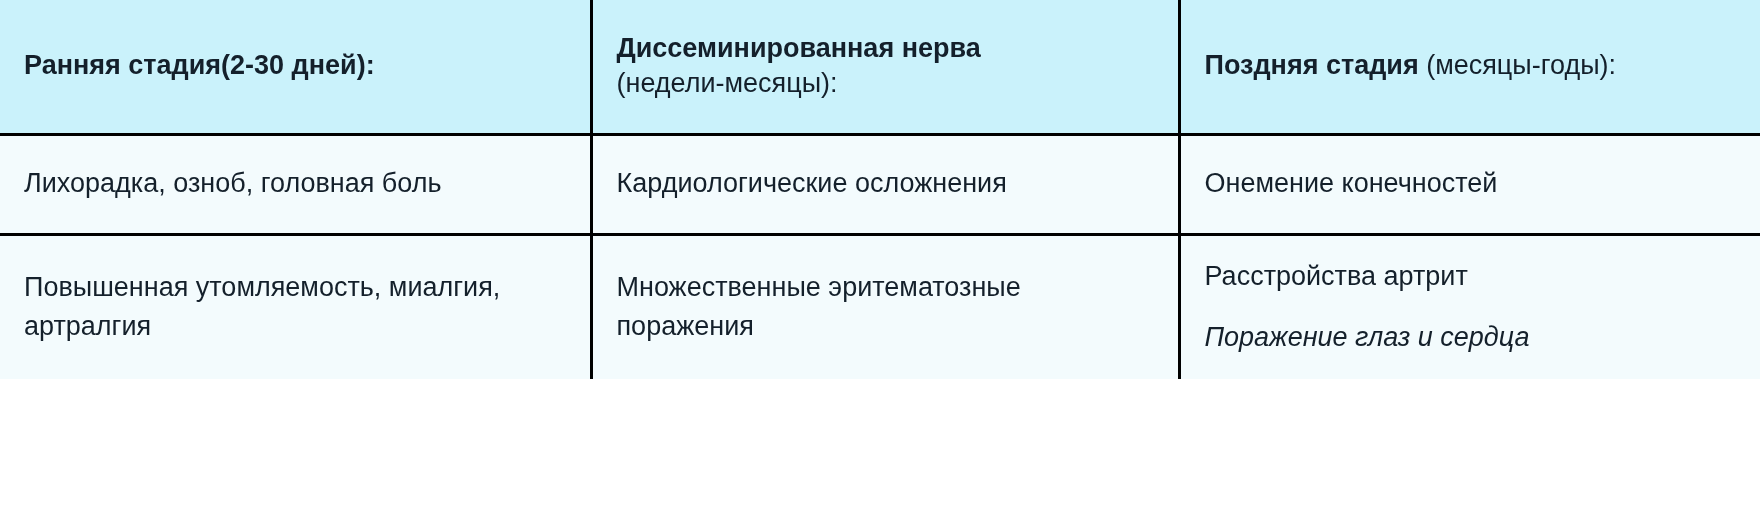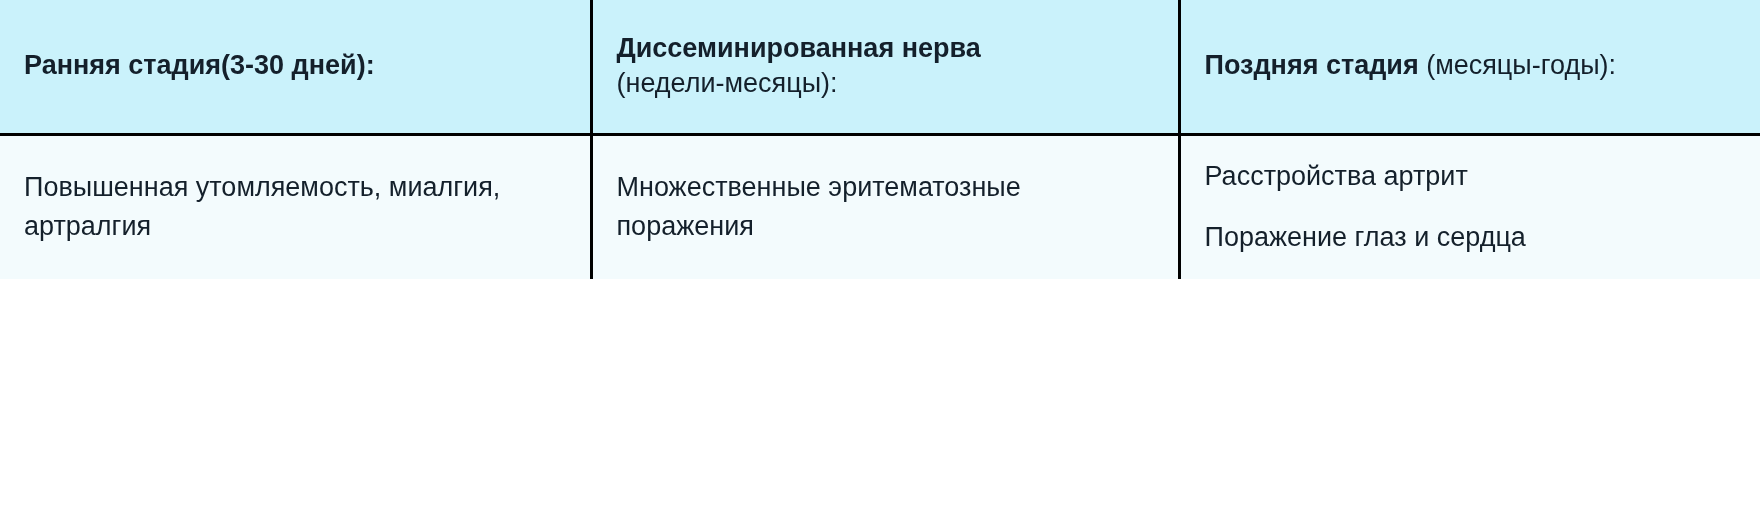--- a/index.html
+++ b/index.html
@@ -54,46 +54,52 @@
     line-height: 1.45;
     font-weight: normal;
     color: #14202b;
   }
   tbody tr.r1 td { height: 152px; }
   tbody tr.r2 td { height: 100px; }
   tbody tr.r3 td { height: 145px; border-bottom: none; }
 
   .cellline + .cellline {
     margin-top: 22px;
+    font-style: italic;
   }
 </style>
 </head>
 <body>
 
 <table class="table">
   <colgroup>
     <col class="c1">
     <col class="c2">
     <col class="c3">
   </colgroup>
   <thead>
     <tr>
       <th>
-        <span>Ранняя стадия(3-30 дней):</span>
+        <span>Ранняя стадия(2-30 дней):</span>
       </th>
       <th>
         <span>Диссеминированная нерва</span><br>
         <span class="normal">(недели-месяцы):</span>
       </th>
       <th>
         <span>Поздняя стадия</span><span class="normal"> (месяцы-годы):</span>
       </th>
     </tr>
   </thead>
   <tbody>
+    <tr class="r2">
+      <td>Лихорадка, озноб, головная боль</td>
+      <td>Кардиологические осложнения</td>
+      <td>Онемение конечностей</td>
+    </tr>
     <tr class="r3">
       <td>Повышенная утомляемость, миалгия, артралгия</td>
       <td>Множественные эритематозные поражения</td>
       <td>
         <div class="cellline">Расстройства артрит</div>
         <div class="cellline">Поражение глаз и сердца</div>
       </td>
     </tr>
   </tbody>
 </table>

